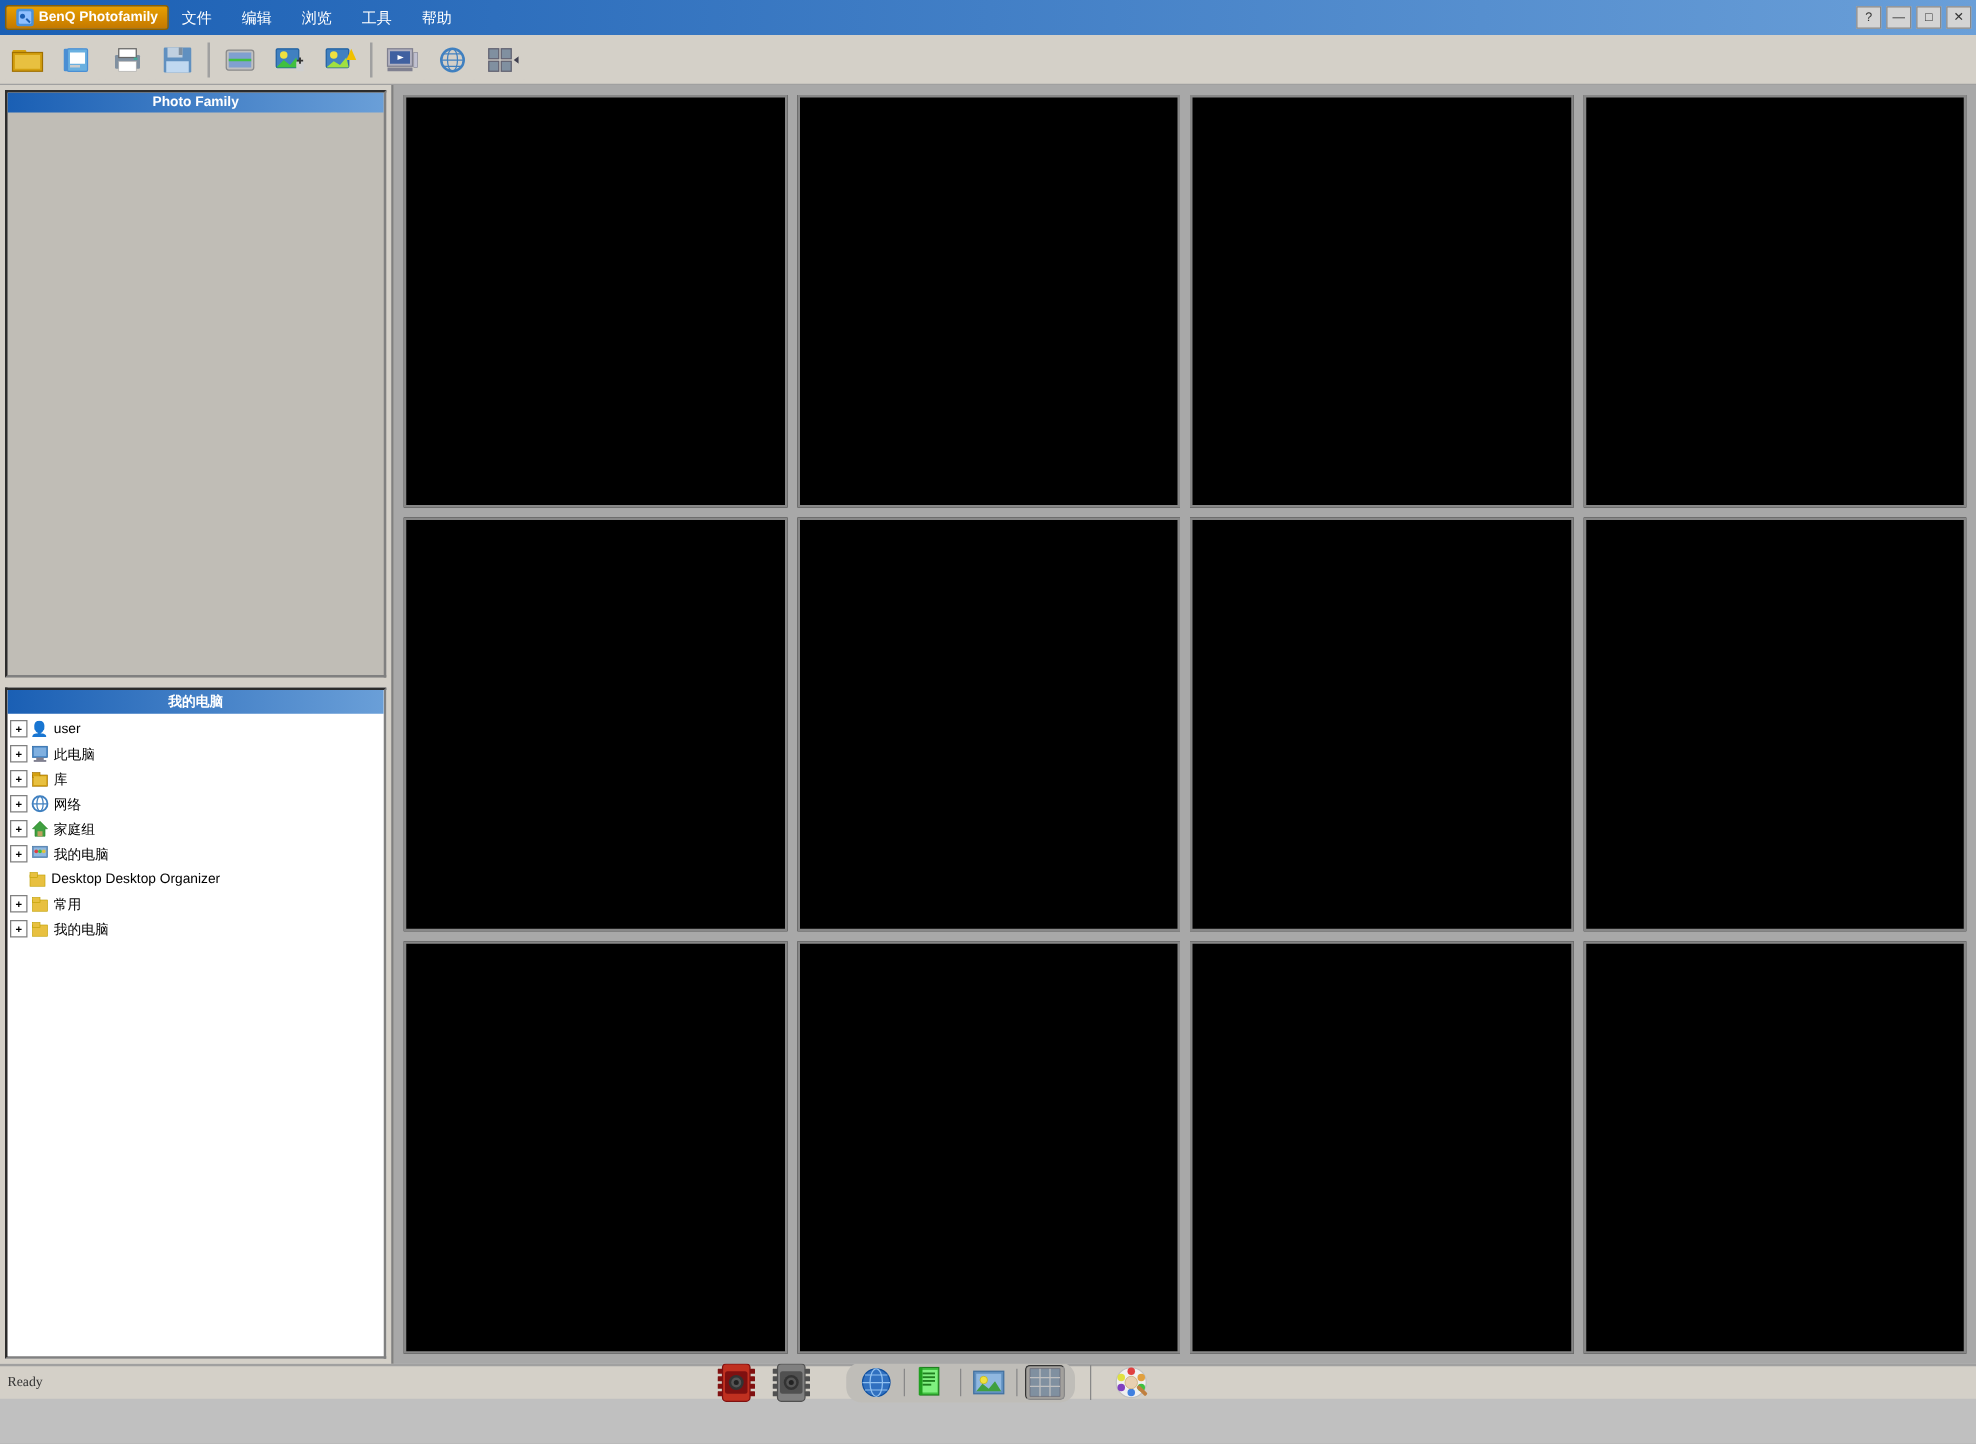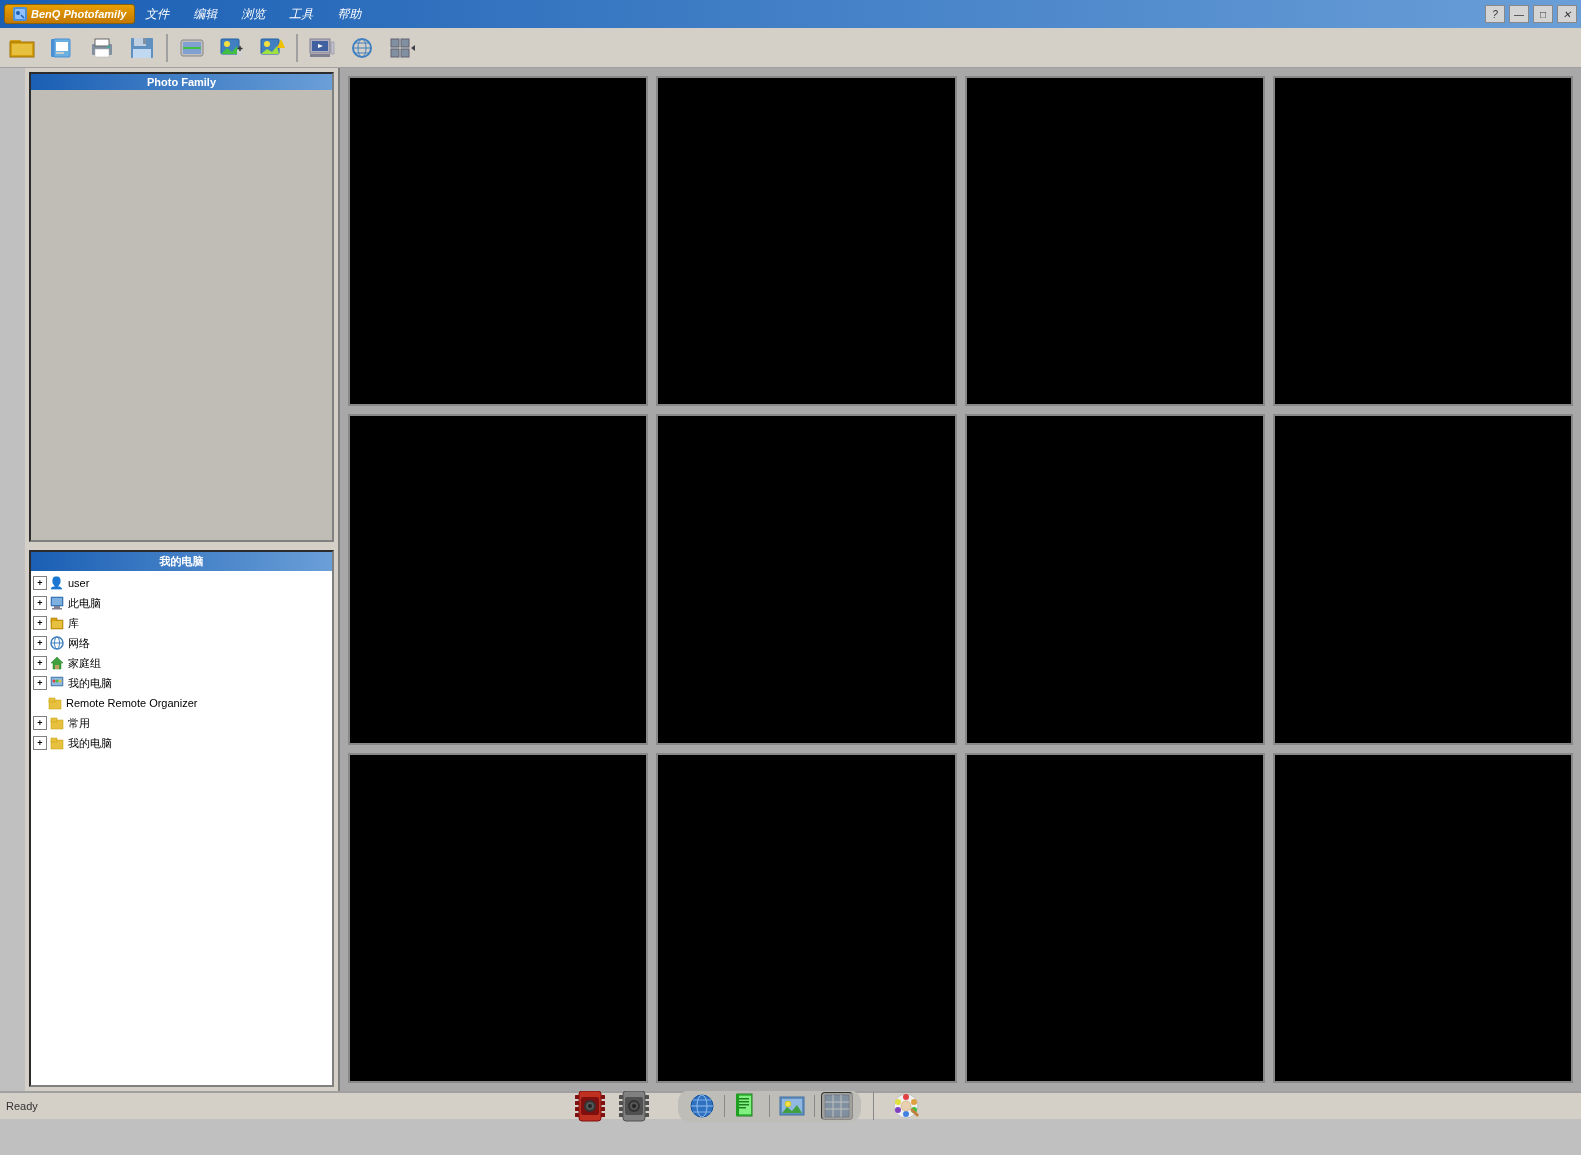--- a/index.html
+++ b/index.html
@@ -14,21 +14,20 @@
 
     
     .title-bar {
       display: flex;
       align-items: center;
       justify-content: space-between;
       background: linear-gradient(to right, #1a5fb4, #6a9fd8);
       height: 28px;
       padding: 0 4px;
       color: white;
-      font-style: italic;
     }
     .title-bar-left {
       display: flex;
       align-items: center;
       gap: 6px;
     }
     .title-bar-app-btn {
       background: linear-gradient(to bottom, #e8a000, #c47800);
       border: 1px solid #8b6000;
       border-radius: 3px;
@@ -121,21 +120,20 @@
     }
 
     
     .sidebar {
       width: 315px;
       background: #d4d0c8;
       border-right: 2px solid #808080;
       display: flex;
       flex-direction: column;
       flex-shrink: 0;
-      margin-left: 25px;
     }
     .sidebar-preview {
       flex: 0 0 470px;
       background: #c0bdb6;
       border: 2px inset #808080;
       margin: 4px;
       position: relative;
       display: flex;
       align-items: flex-start;
       justify-content: flex-start;
@@ -267,20 +265,21 @@
 
     
     .status-bar {
       height: 28px;
       background: #d4d0c8;
       border-top: 2px solid #a0a0a0;
       display: flex;
       align-items: center;
       justify-content: space-between;
       padding: 0 6px;
+      font-family: Liberation Serif, serif;
     }
     .status-left {
       font-size: 11px;
       color: #333;
     }
     .status-bottom-toolbar {
       display: flex;
       align-items: center;
       justify-content: center;
       gap: 8px;
@@ -533,21 +532,21 @@
         <span>我的电脑</span>
       </div>
 
       <div class="tree-item tree-indent">
         <div class="tree-icon">
           <svg width="14" height="14" viewBox="0 0 14 14">
             <rect x="1" y="4" width="12" height="9" fill="#e8c040" stroke="#c0a000" stroke-width="0.5"></rect>
             <rect x="1" y="2" width="6" height="4" fill="#e8c040" stroke="#c0a000" stroke-width="0.5"></rect>
           </svg>
         </div>
-        <span>Remote Remote Organizer</span>
+        <span>Desktop Desktop Organizer</span>
       </div>
 
       <div class="tree-item">
         <div class="tree-expand">+</div>
         <div class="tree-icon">
           <svg width="14" height="14" viewBox="0 0 14 14">
             <rect x="1" y="4" width="12" height="9" fill="#e8c040" stroke="#c0a000" stroke-width="0.5"></rect>
             <rect x="1" y="2" width="6" height="4" fill="#e8c040" stroke="#c0a000" stroke-width="0.5"></rect>
           </svg>
         </div>

